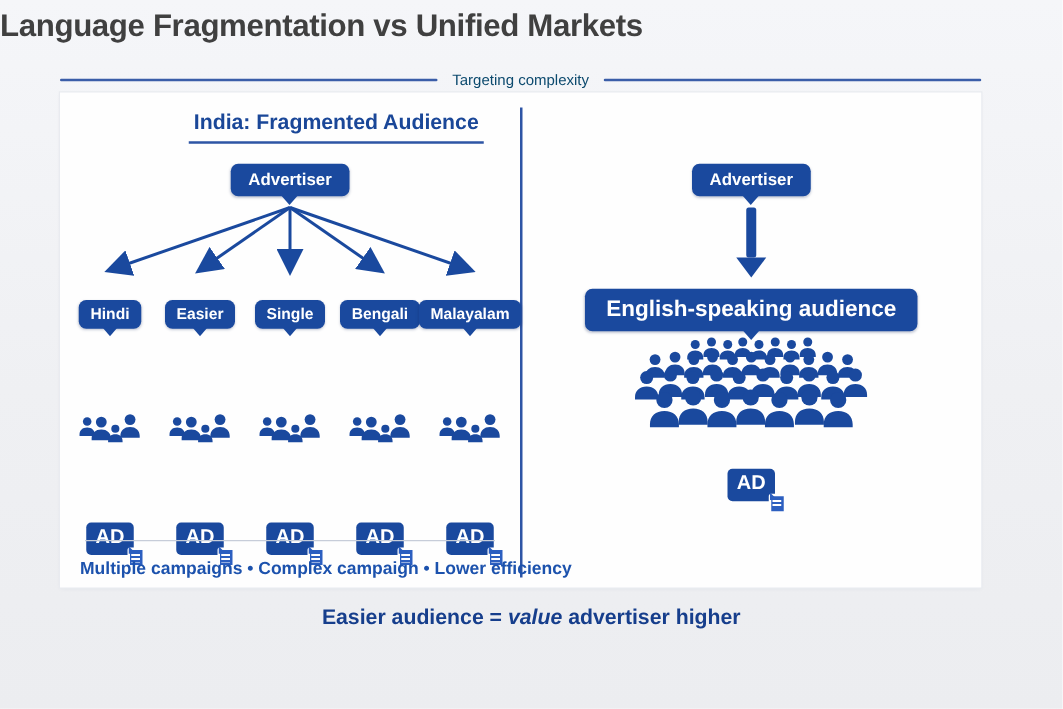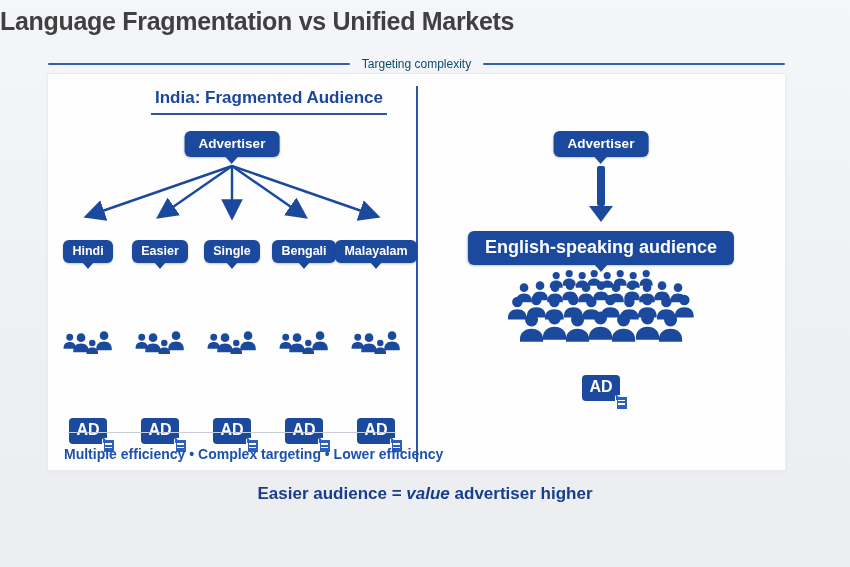--- a/index.html
+++ b/index.html
@@ -257,21 +257,21 @@
                 <circle cx="12" cy="6.2" r="4.7" fill="#1a499e"></circle>
                 <path d="M12 12.6c-5.1 0-8.4 3-8.4 7.7V22h16.8v-1.7c0-4.7-3.3-7.7-8.4-7.7z" fill="#1a499e"></path>
               </svg></span>
           </div>
           <span class="ad-badge"><span>AD</span><span class="ad-doc"></span></span>
         </div>
       </div>
     <div class="caption-wrap">
       <hr class="caption-line">
       <div class="panel-caption">
-        <span>Multiple efficiency • Complex targeting • Lower efficiency</span>
+        <span>Multiple campaigns • Complex campaign • Lower efficiency</span>
       </div>
     </div>
   </div>
 
   <div class="panel right">
     <div class="chip advertiser-chip">Advertiser</div>
     <div class="arrow-down"></div>
     <div class="chip audience-chip">English-speaking audience</div>
     <div class="crowd" id="crowd">
         <div class="crowd-row" style="margin-top: 0px; z-index: 1;">

